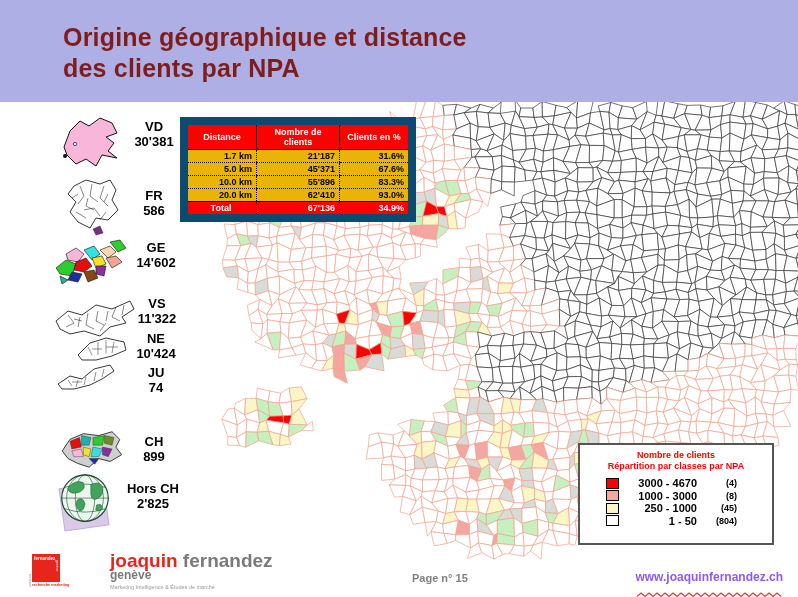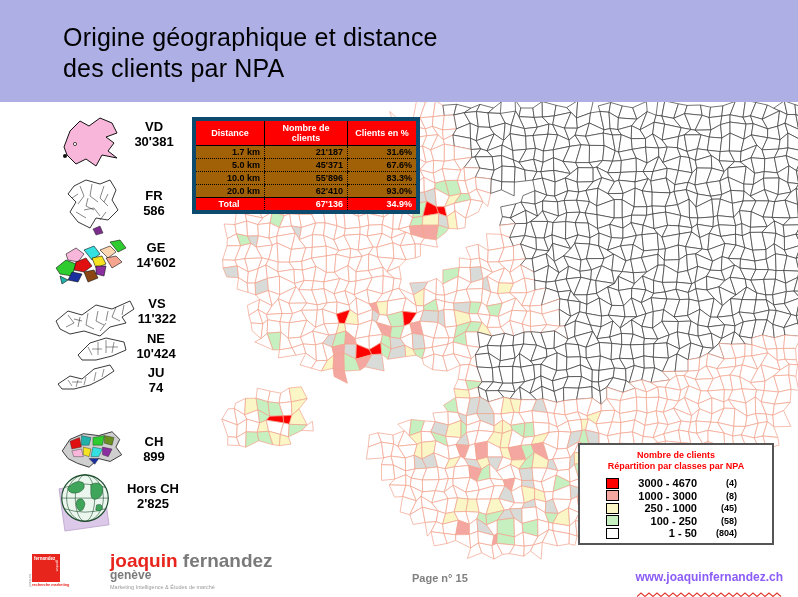--- a/index.html
+++ b/index.html
@@ -1,29 +1,29 @@
 <!DOCTYPE html>
 <html><head>
 <meta charset="utf-8">
 <style>
   html,body{margin:0;padding:0;background:#888;}
   .slide{position:relative;width:798px;height:597px;background:#ffffff;overflow:hidden;
          font-family:"Liberation Sans", sans-serif;margin:0 auto;}
   
   .header-band{position:absolute;left:0;top:0;width:798px;height:102px;background:#ADAFE5;z-index:3;}
-  .title{position:absolute;left:63px;top:22px;font-size:25px;line-height:31px;font-weight:normal;color:#000000;letter-spacing:0.2px;}
+  .title{position:absolute;left:63px;top:22px;font-size:25px;line-height:31px;font-weight:bold;color:#7f1d1d;letter-spacing:0.2px;}
   
   #map-svg{position:absolute;left:0;top:0;z-index:1;}
   
   .side-row{position:absolute;z-index:4;display:flex;align-items:center;}
   .side-icon{flex:0 0 auto;}
   .side-label{font-weight:bold;color:#000;font-size:13px;line-height:15px;text-align:center;white-space:pre-line;}
   
-  .npa-table{position:absolute;left:192px;top:117px;z-index:5;border-collapse:collapse;background:#a16207;
-             border:4px solid #0c4a6e;font-size:9px;}
+  .npa-table{position:absolute;left:180px;top:117px;z-index:5;border-collapse:collapse;background:#eab308;
+             border:8px solid #0c4a6e;font-size:9px;}
   .npa-table th{background:#FF0000;color:#fff;font-weight:bold;border:1px solid #000;padding:2px 3px;text-align:center;font-size:9px;line-height:10px;}
   .npa-table td{font-weight:bold;color:#000;padding:1px 4px 1px 2px;text-align:right;border-bottom:1px dotted #000;white-space:nowrap;}
   .npa-table td+td{border-left:1px dotted #000;}
   .npa-table tr.total td{background:#FF0000;color:#fff;border-top:1px solid #000;border-bottom:none;}
   .npa-table tr.total td:first-child{text-align:center;}
   
   .legend-box{position:absolute;left:578px;top:443px;width:196px;height:102px;background:#fff;
               border:2px solid #555;z-index:5;box-sizing:border-box;padding-top:5px;}
   .legend-title{color:#FF0000;font-weight:bold;font-size:9px;text-align:center;line-height:11px;}
   .legend-items{margin-top:5px;}
@@ -1859,25 +1859,20 @@
           <span class="legend-swatch" style="background:#F3A7A0"></span>
           <span class="legend-range">1000 - 3000</span>
           <span class="legend-count">(8)</span>
         </div>
         <div class="legend-row">
           <span class="legend-swatch" style="background:#FAF6C6"></span>
           <span class="legend-range">250 - 1000</span>
           <span class="legend-count">(45)</span>
         </div>
         <div class="legend-row">
-          <span class="legend-swatch" style="background:#C7F0C0"></span>
-          <span class="legend-range">100 -  250</span>
-          <span class="legend-count">(58)</span>
-        </div>
-        <div class="legend-row">
           <span class="legend-swatch" style="background:#FFFFFF"></span>
           <span class="legend-range">1 -   50</span>
           <span class="legend-count">(804)</span>
         </div>
       </div>
   </div>
 
   <div class="footer">
     <div class="logo-wrap">
       <div class="logo-side">joaquin</div>

